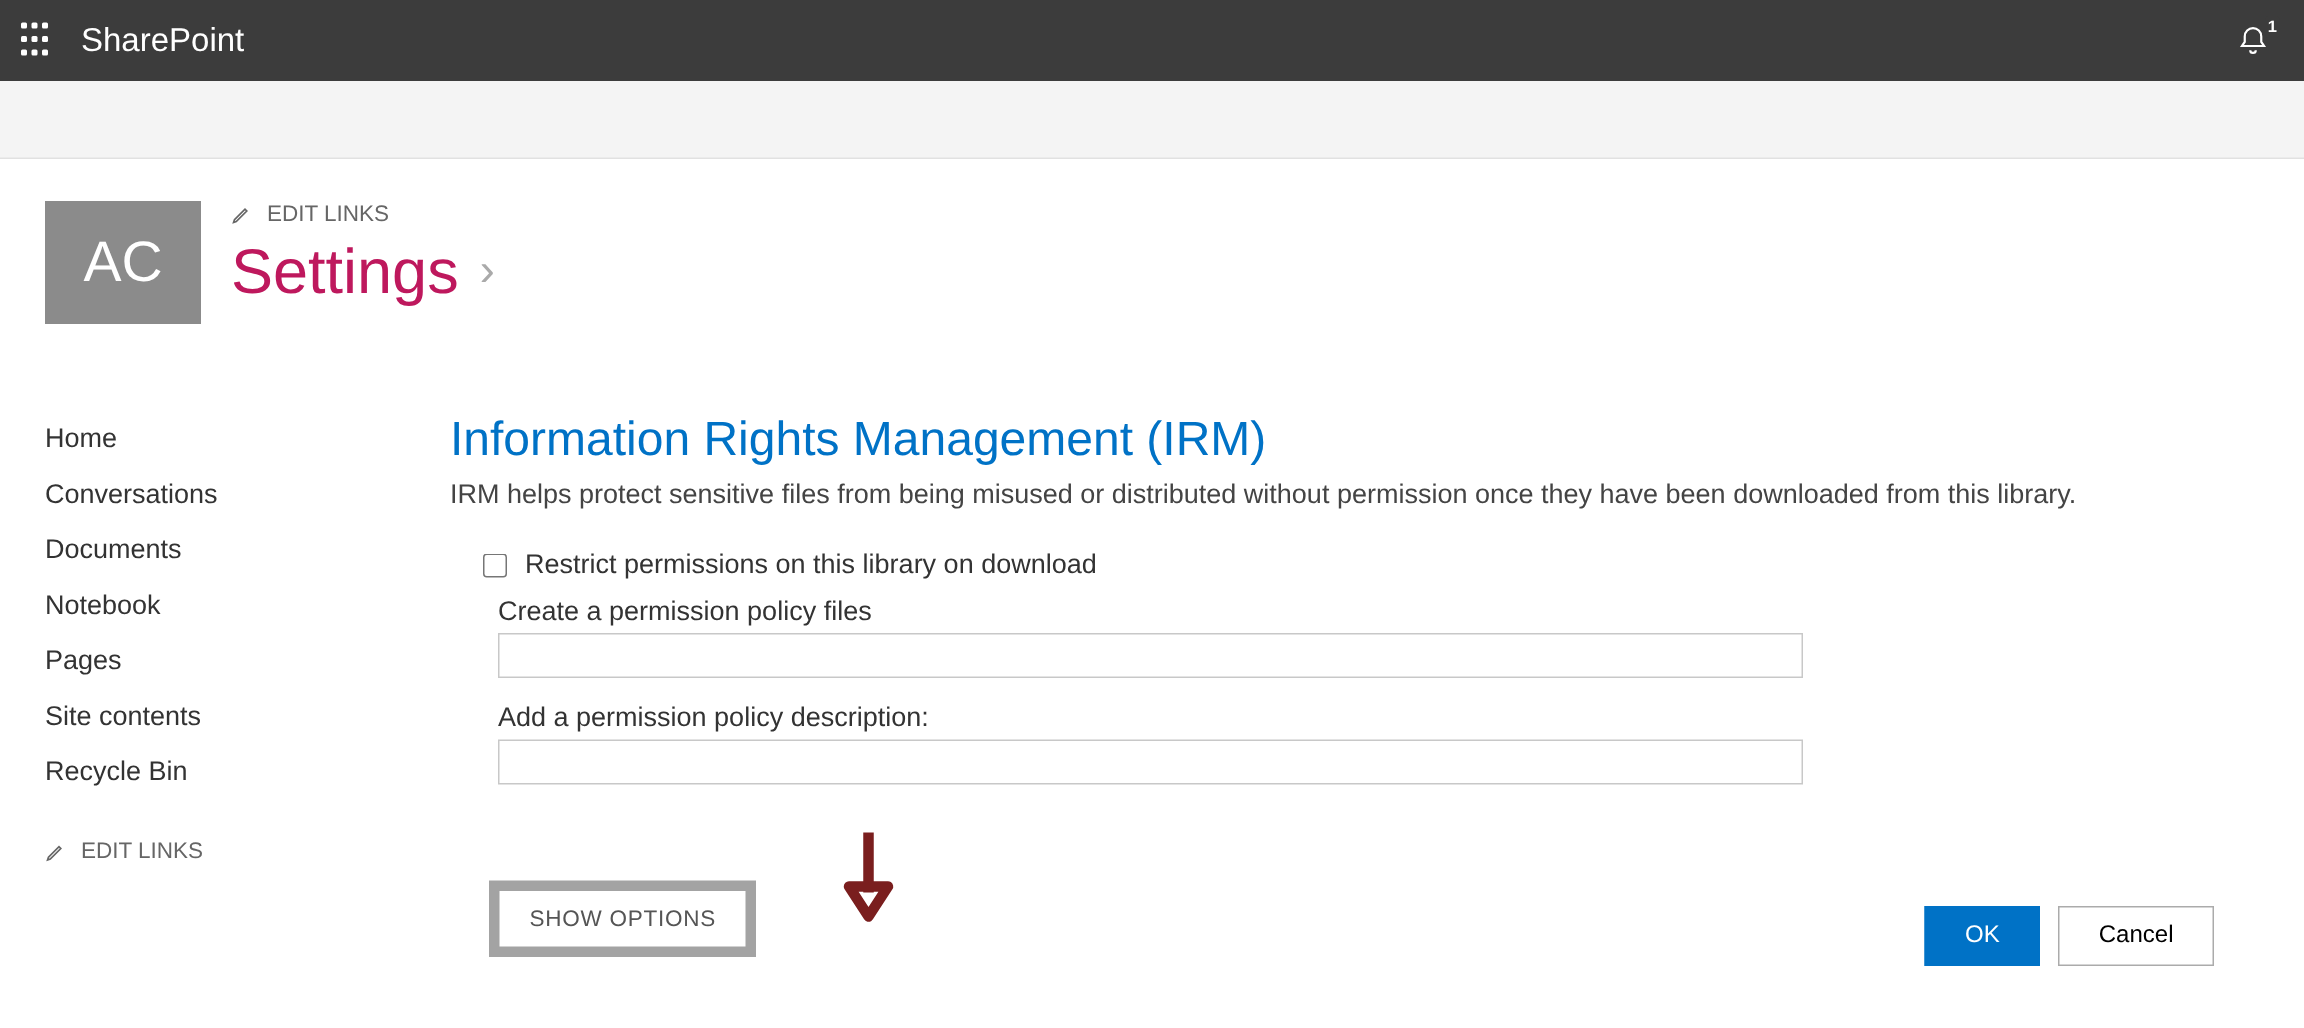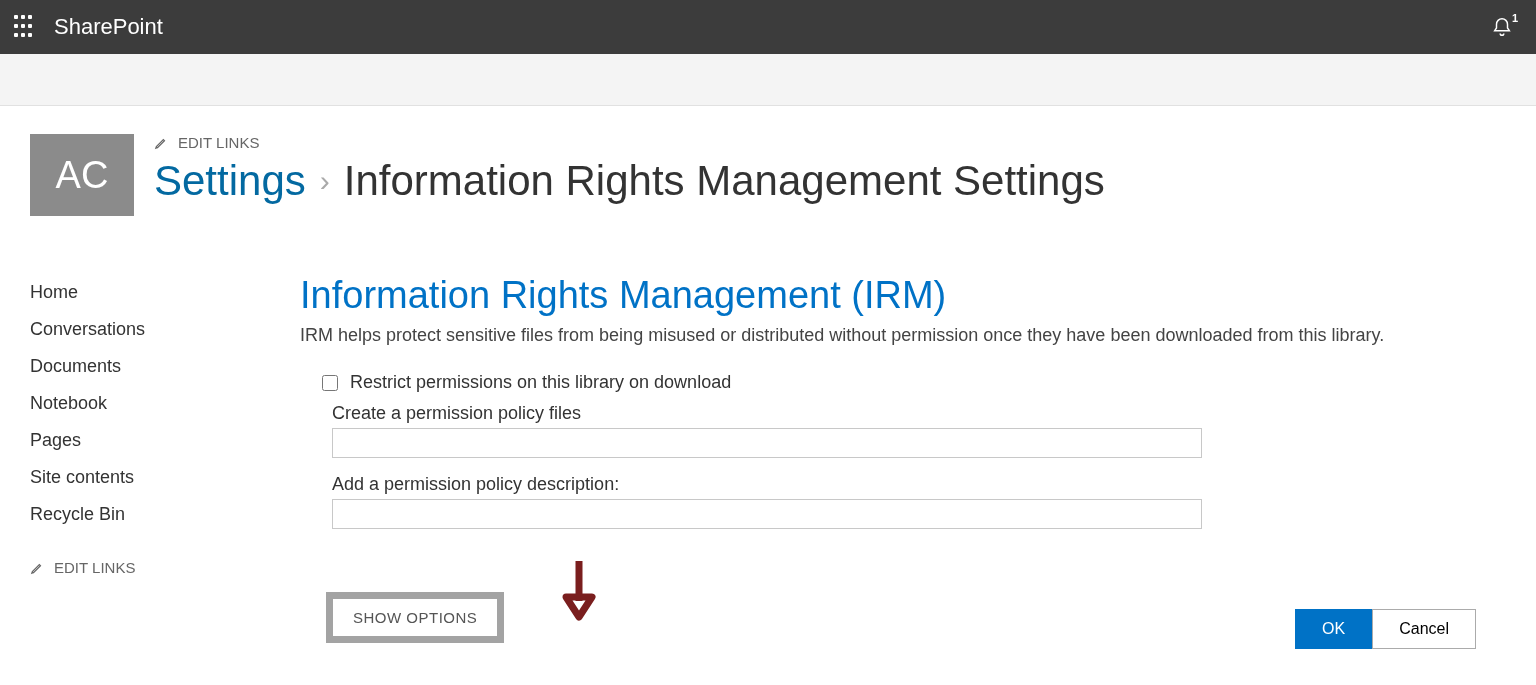--- a/index.html
+++ b/index.html
@@ -43,40 +43,40 @@
       display: flex; align-items: center; justify-content: center;
       font-size: 38px; font-weight: 300; margin: 10px 20px 0 16px; flex: none;
     }
     .title-block { flex: none; margin-top: 6px; }
     .edit-links-top { font-size: 15px; color: #666; display: flex; align-items: center; gap: 10px; cursor: pointer; margin-top: 4px; }
     .edit-links-top svg { stroke: #666; }
     .title-line {
       font-size: 42px; font-weight: 300; color: #333; margin-top: 6px;
       display: flex; align-items: center; gap: 14px; white-space: nowrap;
     }
-    .title-line a { color: #0369a1; text-decoration: none; }
+    .title-line a { color: #be185d; text-decoration: none; }
     .title-sep { font-size: 30px; color: #aaa; }
 
     
     .body-row { display: flex; }
     .left-nav {
       width: 260px; padding: 40px 0 0 30px; flex: none;
       font-size: 18px; color: #333;
     }
     .left-nav .nav-item {
       padding: 8px 0; cursor: pointer; color: #333;
     }
     .left-nav .edit-links-bottom {
       margin-top: 26px; color: #666; font-size: 15px;
       display: flex; align-items: center; gap: 10px; cursor: pointer;
     }
     .left-nav .edit-links-bottom svg { stroke: #666; }
 
     .main { flex: 1; padding: 40px 40px 0 40px; position: relative; }
-    .irm-heading { font-size: 38px; font-weight: 300; color: #0072c6; margin-bottom: 6px; }
+    .irm-heading { font-size: 32px; font-weight: 300; color: #0072c6; margin-bottom: 6px; }
     .irm-desc { font-size: 18px; color: #444; line-height: 1.4; }
 
     .form-block { margin-top: 24px; }
     .restrict-row { display: flex; align-items: center; gap: 12px; font-size: 18px; margin-bottom: 10px; padding-left: 22px; }
     .restrict-row input[type=checkbox] { width: 16px; height: 16px; }
 
     .field-group { margin-left: 32px; margin-bottom: 16px; }
     .field-label { font-size: 18px; color: #333; margin-bottom: 4px; }
     .field-input {
       width: 870px; height: 30px; border: 1px solid #c8c8c8;
@@ -88,21 +88,21 @@
       border: 7px solid #a3a3a3; padding: 10px 20px; cursor: pointer;
     }
     .show-options { font-size: 15px; letter-spacing: 0.5px; color: #555; }
 
     .annot-arrow {
       margin: 12px 0 0 50px; width: 42px; height: 66px;
       stroke: #7a1e1e; fill: none; stroke-width: 7;
     }
 
     .btn-row {
-      position: absolute; right: 60px; bottom: -6px; display: flex; 
+      position: absolute; right: 60px; bottom: -6px; display: flex; gap: 12px;
     }
     .btn {
       height: 40px; padding: 0 26px; font-size: 16px; cursor: pointer;
       border: 1px solid #ababab; background: #fff;
     }
     .btn-primary {
       background: #0072c6; border-color: #0072c6; color: #fff;
     }
   </style>
 </head>
@@ -137,21 +137,20 @@
   <div class="title-block">
     <div class="edit-links-top">
       <svg width="14" height="14" viewBox="0 0 24 24" fill="none" stroke-width="2">
         <path d="M3 21l3-1 12-12-2-2L4 18l-1 3z"></path>
       </svg>
       <span>EDIT LINKS</span>
     </div>
     <div class="title-line">
       <a href="#">Settings</a>
       <span class="title-sep">›</span>
-      <span>Information Rights Management Settings</span>
     </div>
   </div>
 </div>
 
 <div class="body-row">
   <nav class="left-nav">
     <div class="nav-item">Home</div>
     <div class="nav-item">Conversations</div>
     <div class="nav-item">Documents</div>
     <div class="nav-item">Notebook</div>

